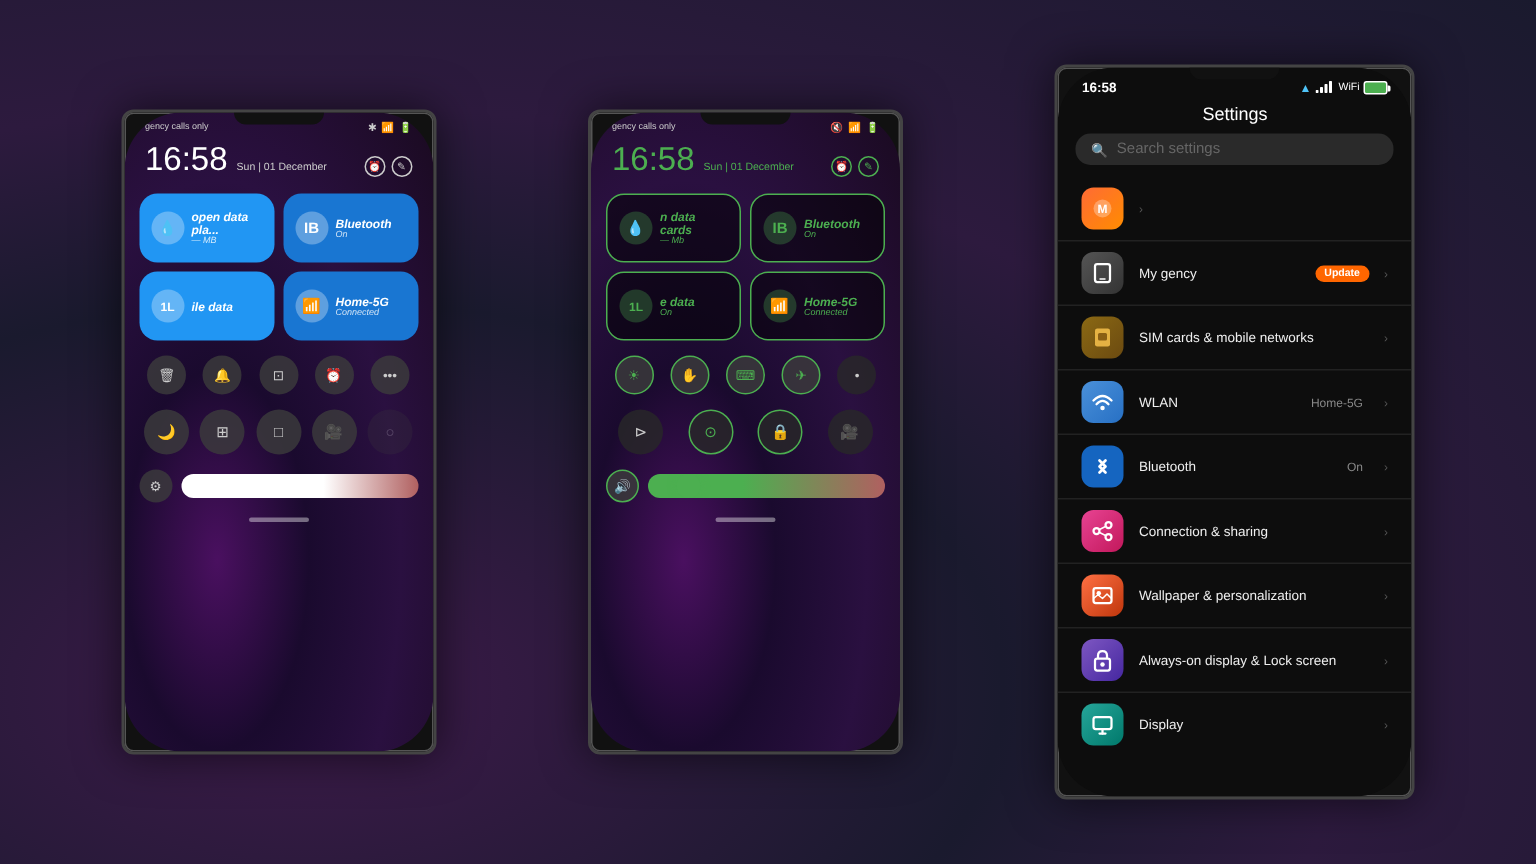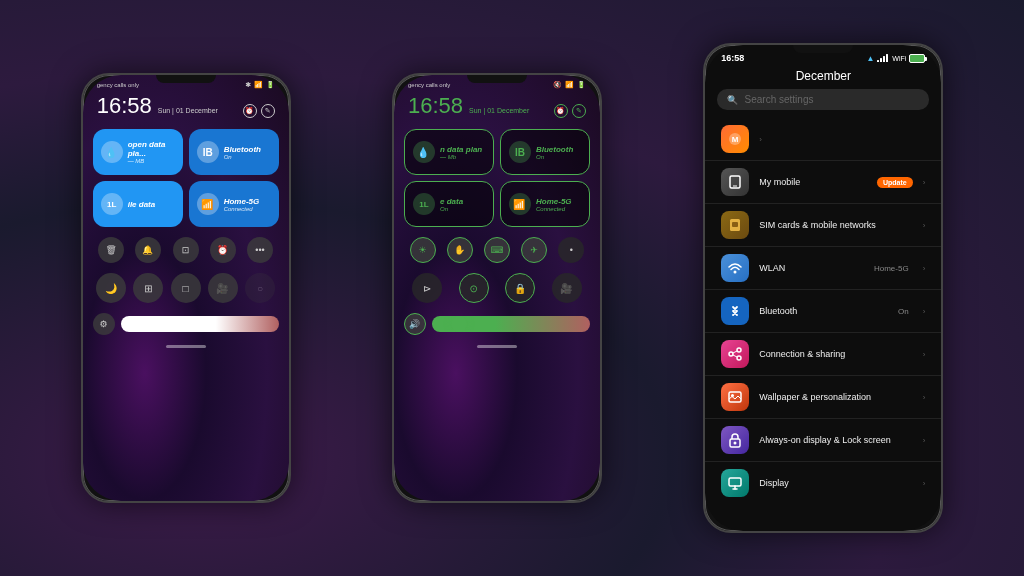--- a/index.html
+++ b/index.html
@@ -20,21 +20,21 @@
       background: radial-gradient(ellipse at 20% 80%, #3d1a4a 0%, #1a1a2e 40%, #2d1a3e 60%, #1a1a2e 100%);
       display: flex;
       align-items: center;
       justify-content: space-around;
       padding: 20px 30px;
       position: relative;
     }
 
     
     .phone-frame {
-      border-radius: 28px;
+      border-radius: 8px;
       background: #111;
       border: 2px solid #444;
       position: relative;
       overflow: hidden;
       box-shadow: 0 0 30px rgba(0,0,0,0.6), inset 0 0 0 1px #555;
     }
 
     .phone-frame::before {
       content: '';
       position: absolute;
@@ -557,21 +557,21 @@
           <div class="time-icons">
             <div class="time-icon-circle" style="border-color:#4CAF50;color:#4CAF50;">⏰</div>
             <div class="time-icon-circle" style="border-color:#4CAF50;color:#4CAF50;">✎</div>
           </div>
         </div>
 
         <div class="tiles-grid">
           <div class="tile tile-green">
             <div class="tile-icon-green">💧</div>
             <div class="tile-text">
-              <span class="tile-title" style="color:#4CAF50;">n data plan</span>
+              <span class="tile-title" style="color:#4CAF50;">n data cards</span>
               <span class="tile-sub" style="color:#4CAF50;">— Mb</span>
             </div>
           </div>
           <div class="tile tile-green">
             <div class="tile-icon-green" style="font-weight:bold;">IB</div>
             <div class="tile-text">
               <span class="tile-title" style="color:#4CAF50;">Bluetooth</span>
               <span class="tile-sub" style="color:#4CAF50;">On</span>
             </div>
           </div>
@@ -634,21 +634,21 @@
             </svg>
             <span style="font-size:7px;color:white;">WiFi</span>
             <div style="display:flex;align-items:center;gap:1px;">
               <div style="width:16px;height:9px;border:1.5px solid white;border-radius:2px;background:#4CAF50;position:relative;">
                 <div style="position:absolute;right:-3px;top:2.5px;width:2px;height:4px;background:white;border-radius:0 1px 1px 0;"></div>
               </div>
             </div>
           </div>
         </div>
 
-        <div class="settings-title">December</div>
+        <div class="settings-title">Settings</div>
 
         <div class="search-bar">
           <span class="search-icon">🔍</span>
           <span class="search-text">Search settings</span>
         </div>
 
         <div class="settings-list">
 
           <div class="settings-item">
             <div class="settings-icon icon-miui">
@@ -661,21 +661,21 @@
           </div>
 
           <div class="settings-item">
             <div class="settings-icon icon-device">
               <svg width="16" height="16" viewBox="0 0 16 16">
                 <rect x="3" y="2" width="10" height="12" rx="1.5" fill="none" stroke="white" stroke-width="1.5"></rect>
                 <line x1="6" y1="12" x2="10" y2="12" stroke="white" stroke-width="1"></line>
               </svg>
             </div>
             <div class="settings-item-content">
-              <span class="settings-item-title">My mobile</span>
+              <span class="settings-item-title">My gency</span>
             </div>
             <span class="settings-badge">Update</span>
             <span class="settings-chevron">›</span>
           </div>
 
           <div class="settings-item">
             <div class="settings-icon icon-sim">
               <svg width="16" height="16" viewBox="0 0 16 16">
                 <rect x="3" y="2" width="10" height="12" rx="1.5" fill="rgba(255,200,80,0.8)"></rect>
                 <rect x="5" y="5" width="6" height="5" rx="1" fill="rgba(100,60,0,0.7)"></rect>

